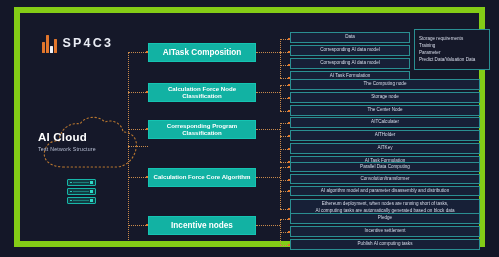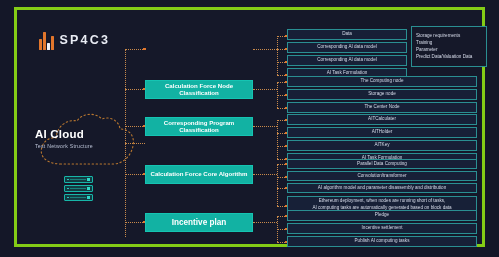--- a/index.html
+++ b/index.html
@@ -11,21 +11,21 @@
   }
   #stage {
     position: relative;
     width: 499px; height: 257px;
     background: #141728;
   }
   #frame {
     position: absolute;
     left: 14px; top: 7px;
     width: 471px; height: 240px;
-    border: 3px solid #84cc16;
+    border: 6px solid #84cc16;
     background: #151829;
   }
 
   
   #logo {
     position: absolute; left: 22px; top: 20px;
     display: flex; align-items: center; gap: 6px;
   }
   .logo-bars { display: flex; align-items: flex-end; gap: 1.5px; height: 20px; }
   .logo-bars i { display: block; width: 2.5px; background: #e2762c; border-radius: .5px; }
@@ -163,24 +163,25 @@
     <div class="hline" style="left:108px; top:116px; width:20px;"></div>
     <div class="hline" style="left:108px; top:164px; width:20px;"></div>
     <div class="hline" style="left:108px; top:212px; width:20px;"></div>
 
     <div class="node-dot" style="left:126px; top:37.5px;"></div>
     <div class="node-dot" style="left:126px; top:77.5px;"></div>
     <div class="node-dot" style="left:126px; top:114.5px;"></div>
     <div class="node-dot" style="left:126px; top:162.5px;"></div>
     <div class="node-dot" style="left:126px; top:210.5px;"></div>
 
+    <div class="tbox big" style="left:128px; top:30px;  width:108px; height:19px;">AITask Composition</div>
     <div class="tbox small" style="left:128px; top:70px;  width:108px; height:19px;">Calculation Force Node Classification</div>
     <div class="tbox small" style="left:128px; top:107px; width:108px; height:19px;">Corresponding Program Classification</div>
     <div class="tbox small" style="left:128px; top:155px; width:108px; height:19px;">Calculation Force Core Algorithm</div>
-    <div class="tbox big" style="left:128px; top:203px; width:108px; height:19px;">Incentive plan</div>
+    <div class="tbox big" style="left:128px; top:203px; width:108px; height:19px;">Incentive nodes</div>
 
     <div class="hline" style="left:236px; top:39px; width:24px;"></div>
     <div class="vline" style="left:260px; top:26px; height:39px;"></div>
     <div class="hline" style="left:260px; top:26px; width:10px;"></div>
     <div class="hline" style="left:260px; top:39px; width:10px;"></div>
     <div class="hline" style="left:260px; top:52px; width:10px;"></div>
     <div class="hline" style="left:260px; top:65px; width:10px;"></div>
     <div class="node-dot" style="left:268px; top:24.5px;"></div>
     <div class="node-dot" style="left:268px; top:37.5px;"></div>
     <div class="node-dot" style="left:268px; top:50.5px;"></div>

